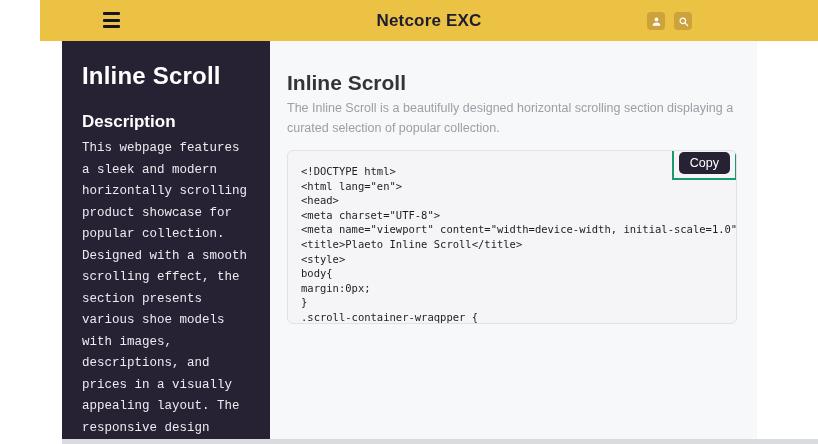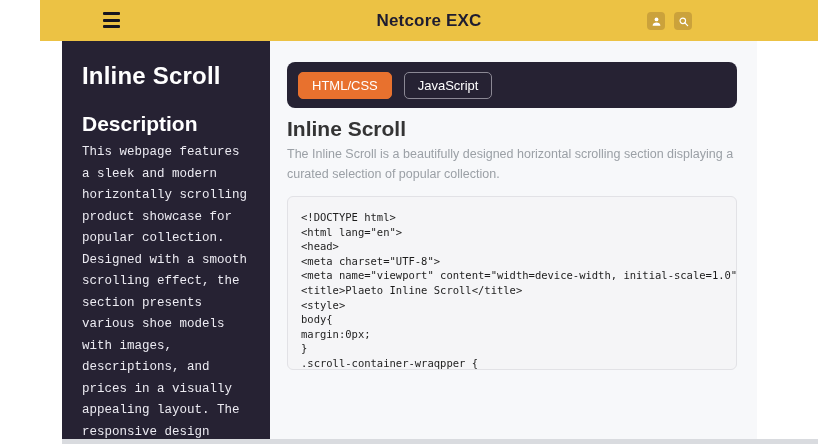--- a/index.html
+++ b/index.html
@@ -68,21 +68,21 @@
     overflow: hidden;
   }
   .sidebar-title {
     font-size: 24px;
     font-weight: 800;
     color: #ffffff;
     margin-bottom: 22px;
     letter-spacing: 0.2px;
   }
   .sidebar-section-heading {
-    font-size: 21px;
+    font-size: 17px;
     font-weight: 800;
     color: #ffffff;
     margin-bottom: 6px;
   }
   .sidebar-section-body {
     font-size: 12.5px;
     line-height: 21.5px;
     font-weight: 400;
     color: #ecebf2;
     margin-bottom: 18px;
@@ -218,39 +218,38 @@
   </div>
 
   <div>
     <div class="sidebar-section-heading">Summary</div>
 
   </div>
 </div>
 
 <div class="main">
 
-  <div class="tabbar">
-    <button class="tab active">HTML/CSS</button>
-    <button class="tab inactive">JavaScript</button>
-  </div>
 
   <div class="main-title">Inline Scroll</div>
   <div class="main-desc">The Inline Scroll is a beautifully designed horizontal scrolling section displaying a curated selection of popular collection.</div>
 
   <div class="code-block">
     <pre>&lt;!DOCTYPE html&gt;
 &lt;html lang="en"&gt;
 &lt;head&gt;
 &lt;meta charset="UTF-8"&gt;
 &lt;meta name="viewport" content="width=device-width, initial-scale=1.0"&gt;
 &lt;title&gt;Plaeto Inline Scroll&lt;/title&gt;
 &lt;style&gt;
 body{
 margin:0px;
 }
 .scroll-container-wraqpper {
 background: #dd5041;
 }</pre>
+    <div class="copy-wrap">
+      <button class="copy-btn">Copy</button>
+    </div>
   </div>
 
 </div>
 
 <div class="bottom-strip"></div>
 
 </body></html>

